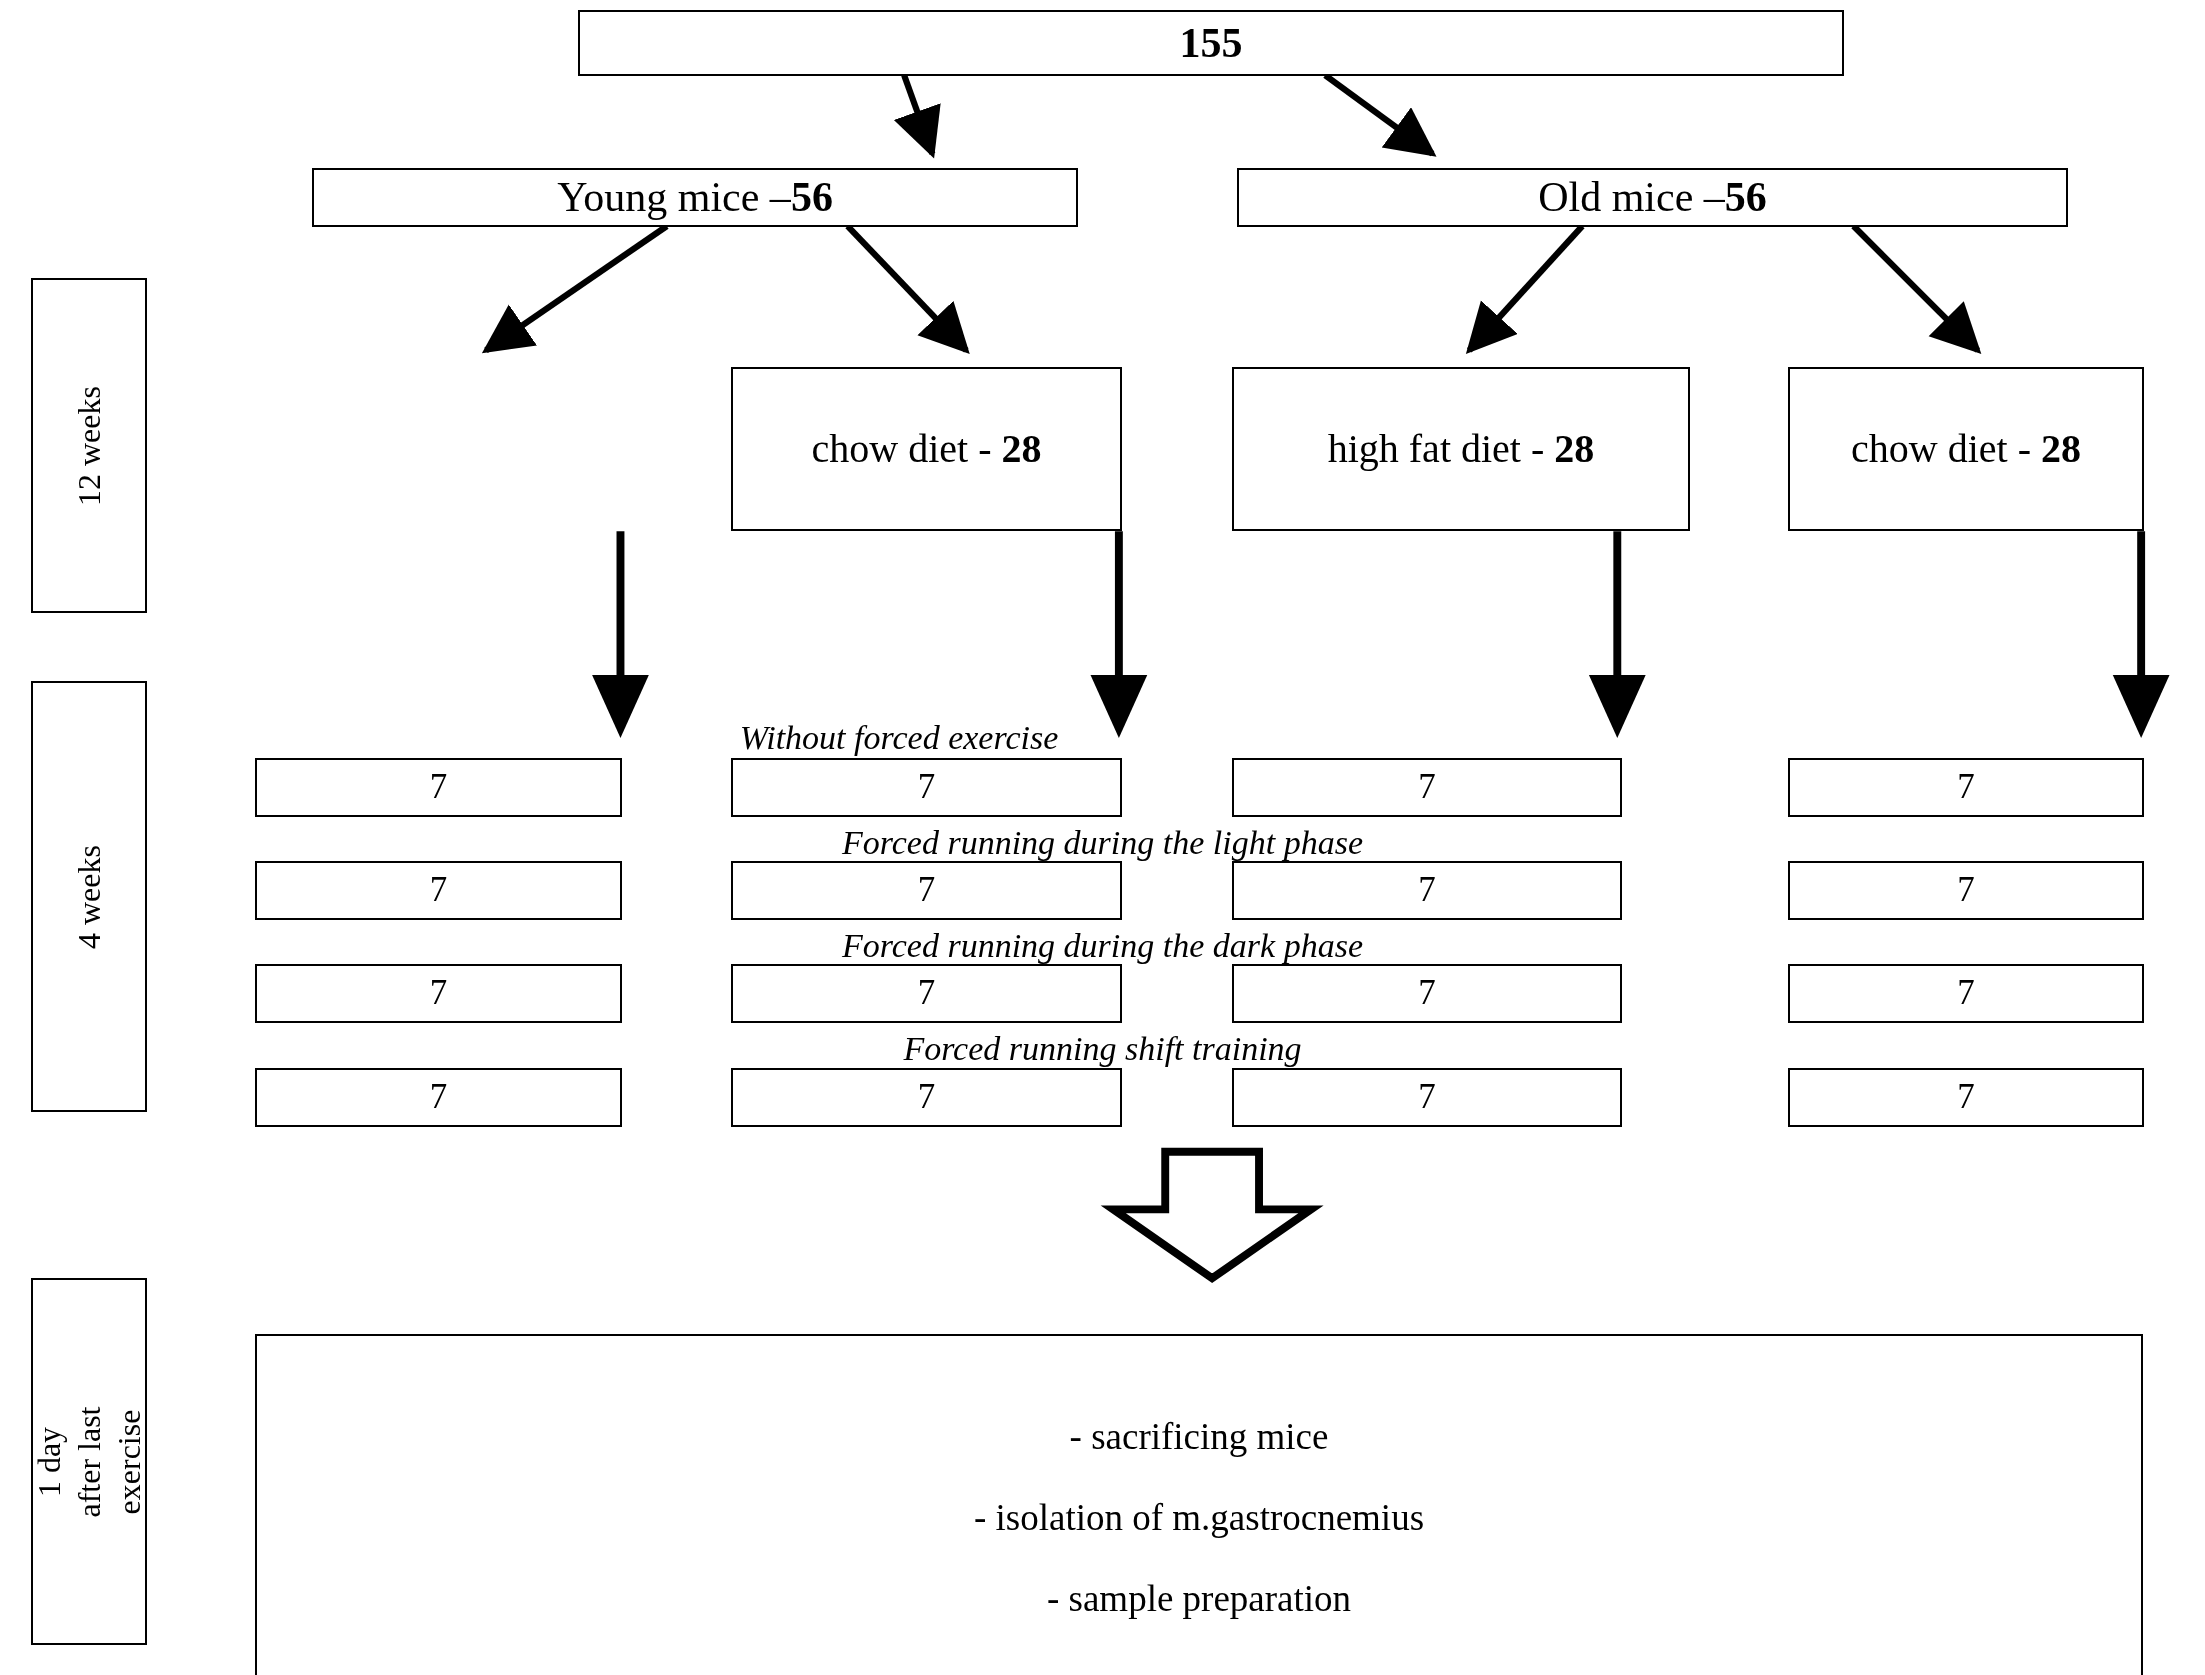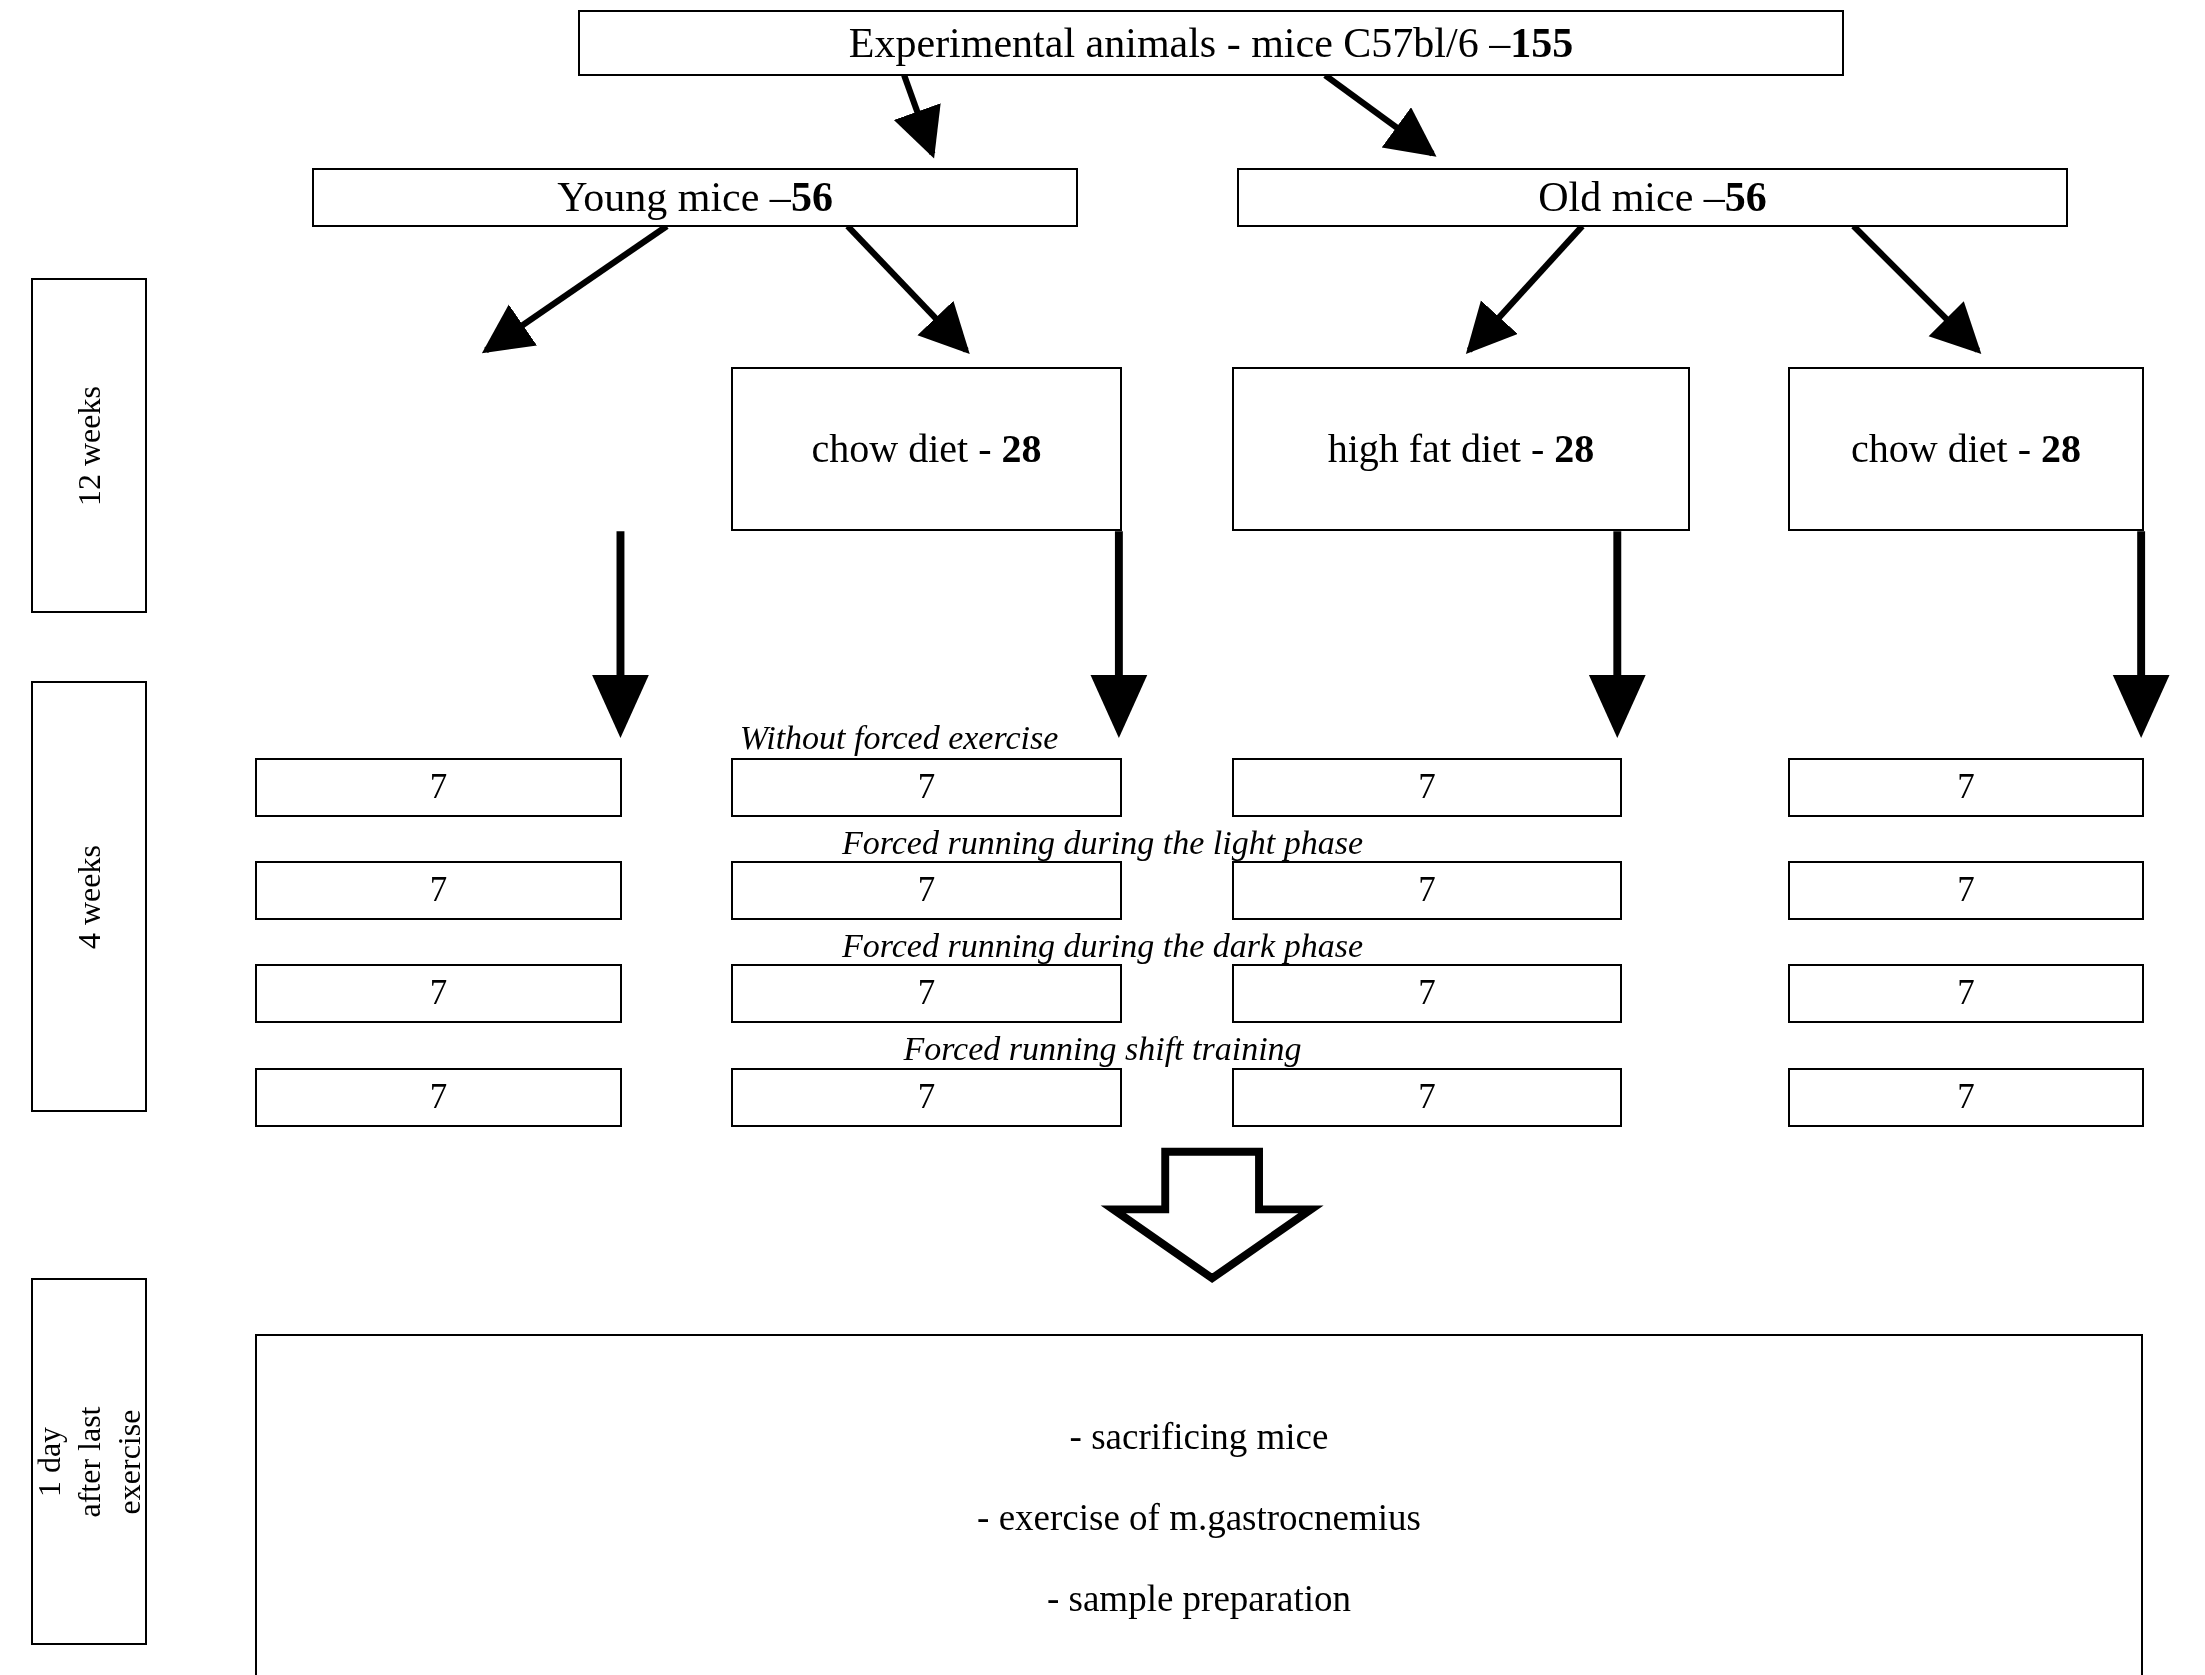--- a/index.html
+++ b/index.html
@@ -137,21 +137,20 @@
 
   <div class="side-box" style="left:31px; top:681px; width:116px; height:431px;">
     <div class="side-text">4 weeks</div>
   </div>
 
   <div class="side-box" style="left:31px; top:1278px; width:116px; height:367px;">
     <div class="side-text two-line">1 day after last exercise</div>
   </div>
 
   <div class="box title-box" style="left:578px; top:10.2px; width:1266px; height:66px;">
-    <span>Experimental animals - mice C57bl/6 – </span>
       <span class="strong">155</span>
   </div>
 
   <div class="box group-box" style="left:312px; top:168px; width:766px; height:59px;">
     <span>Young mice – </span>
       <span class="strong">56</span>
   </div>
 
   <div class="box group-box" style="left:1237px; top:168px; width:831px; height:59px;">
     <span>Old mice – </span>
@@ -229,18 +228,18 @@
   </div>
   <div class="box box-thin count-box" style="left:1232px; top:1068px; width:390px; height:59px;">
     <span>7</span>
   </div>
   <div class="box box-thin count-box" style="left:1788px; top:1068px; width:356px; height:59px;">
     <span>7</span>
   </div>
 
   <div class="final-box" style="left:255px; top:1334px; width:1888px; height:367px;">
     <div class="final-line">- sacrificing mice</div>
-    <div class="final-line">- exercise of m.gastrocnemius</div>
+    <div class="final-line">- isolation of m.gastrocnemius</div>
     <div class="final-line">- sample preparation</div>
   </div>
 
 </div>
 
 
 </body></html>

